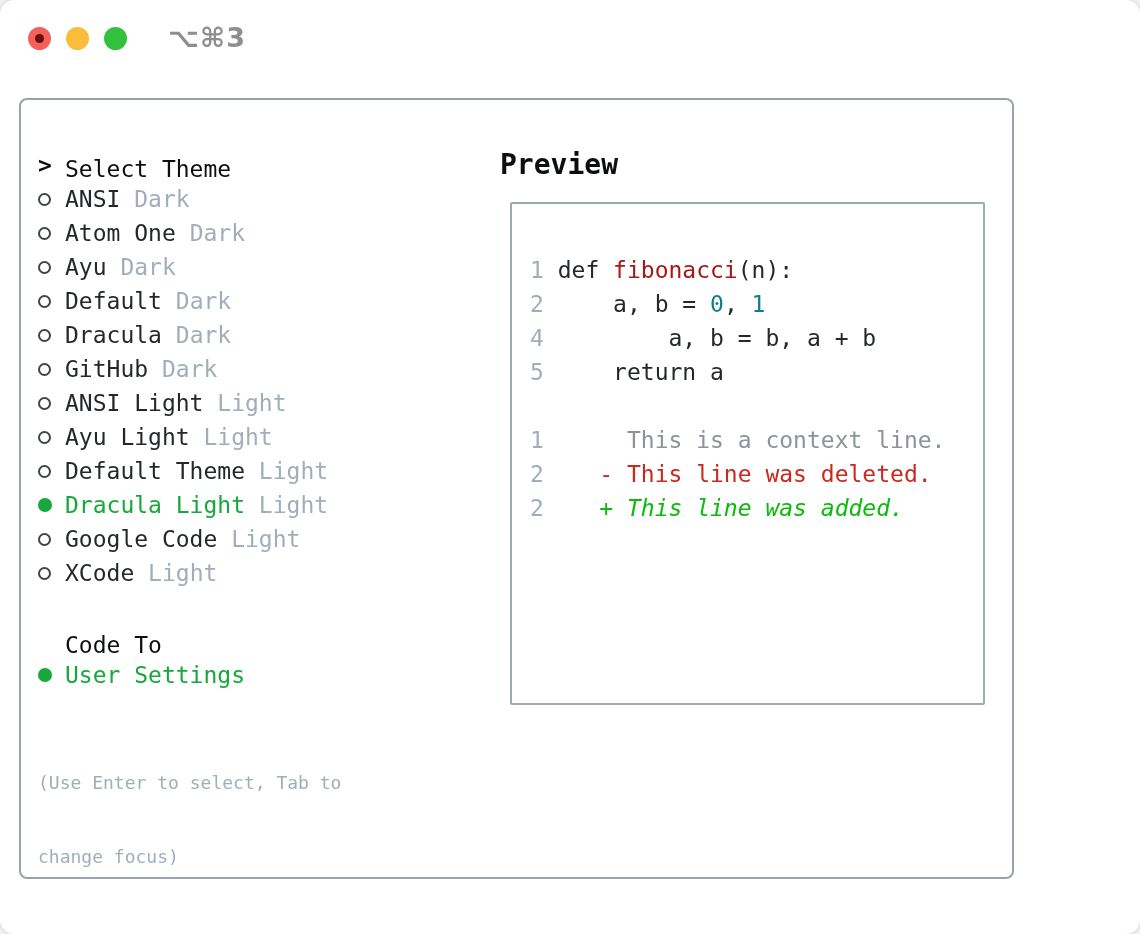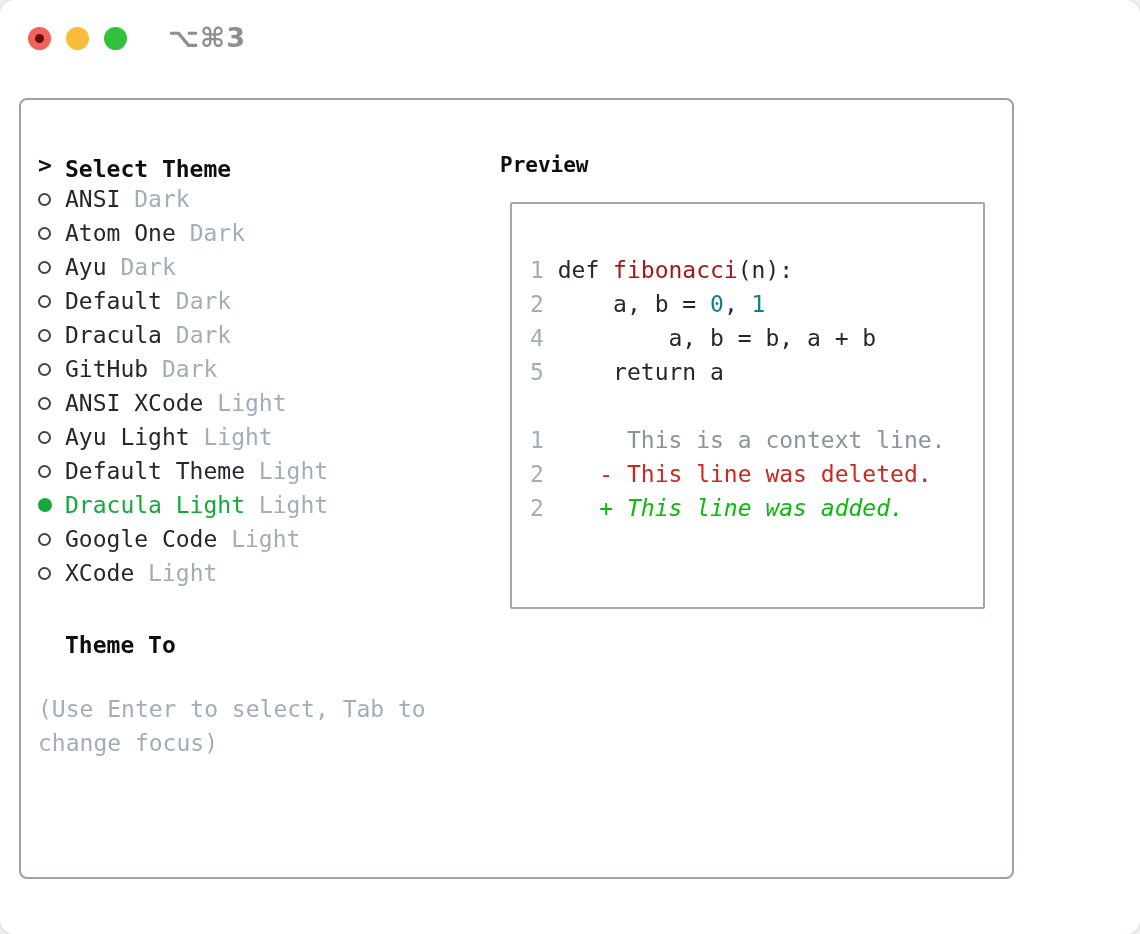--- a/index.html
+++ b/index.html
@@ -32,31 +32,31 @@
   }
   
   .panel{
     position:absolute;left:19px;top:98px;width:995px;height:781px;box-sizing:border-box;
     border:2px solid var(--panel-border);border-radius:8px;background:#fff;
   }
   .left-col{position:absolute;left:17px;top:48px;width:450px;}
   .row{height:34px;display:flex;align-items:center;font-size:23px;line-height:34px;white-space:pre;color:var(--text-dark);}
   .gutter{width:27px;flex:0 0 27px;display:flex;align-items:center;}
   .prompt{font-weight:bold;color:var(--header-black);font-size:23px;}
-  .h-label{font-weight:bold;color:var(--header-black);margin-top:8px;}
+  .h-label{font-weight:normal;color:var(--header-black);margin-top:8px;}
   .radio{width:13px;height:13px;border-radius:50%;border:2px solid #3f434a;box-sizing:border-box;}
   .radio.on{width:14px;height:14px;border:none;background:var(--green-select);}
   .item-name{color:var(--text-dark);text-align:center;}
   .item-name.sel{color:var(--green-select);}
   .variant{color:var(--muted);margin-left:1ch;}
-  .help-row{height:34px;font-size:23px;line-height:34px;color:var(--muted);white-space:pre;}
+  .help-row{height:34px;font-size:18px;line-height:34px;color:var(--muted);white-space:pre;margin-top:40px;}
   
-  .preview-title{position:absolute;left:479px;top:48px;height:34px;line-height:34px;font-size:21px;font-weight:bold;color:var(--header-black);}
+  .preview-title{position:absolute;left:479px;top:48px;height:34px;line-height:34px;font-size:28px;font-weight:bold;color:var(--header-black);}
   .preview-box{
-    position:absolute;left:489px;top:102px;width:475px;height:407px;box-sizing:border-box;
+    position:absolute;left:489px;top:102px;width:475px;height:503px;box-sizing:border-box;
     border:2px solid var(--preview-border);border-radius:2px;background:#fff;
   }
   .code{position:absolute;left:18px;top:49px;}
   .code-line{height:34px;line-height:34px;font-size:23px;white-space:pre;}
   .seg-num{color:var(--muted);}
   .seg-code{color:var(--text-dark);}
   .seg-fn{color:var(--red-fn);}
   .seg-lit{color:var(--teal-lit);}
   .seg-builtin{color:var(--blue-builtin);}
   .seg-ctx{color:var(--ctx);}
@@ -85,36 +85,37 @@
         <span class="h-label">Select Theme</span>
       </div>
 
       <div id="theme-items">
           <div class="row"><span class="gutter"><span class="radio"></span></span><span class="item-name">ANSI</span><span class="variant">Dark</span></div>
           <div class="row"><span class="gutter"><span class="radio"></span></span><span class="item-name">Atom One</span><span class="variant">Dark</span></div>
           <div class="row"><span class="gutter"><span class="radio"></span></span><span class="item-name">Ayu</span><span class="variant">Dark</span></div>
           <div class="row"><span class="gutter"><span class="radio"></span></span><span class="item-name">Default</span><span class="variant">Dark</span></div>
           <div class="row"><span class="gutter"><span class="radio"></span></span><span class="item-name">Dracula</span><span class="variant">Dark</span></div>
           <div class="row"><span class="gutter"><span class="radio"></span></span><span class="item-name">GitHub</span><span class="variant">Dark</span></div>
-          <div class="row"><span class="gutter"><span class="radio"></span></span><span class="item-name">ANSI XCode</span><span class="variant">Light</span></div>
+          <div class="row"><span class="gutter"><span class="radio"></span></span><span class="item-name">ANSI Light</span><span class="variant">Light</span></div>
           <div class="row"><span class="gutter"><span class="radio"></span></span><span class="item-name">Ayu Light</span><span class="variant">Light</span></div>
           <div class="row"><span class="gutter"><span class="radio"></span></span><span class="item-name">Default Theme</span><span class="variant">Light</span></div>
           <div class="row"><span class="gutter"><span class="radio on"></span></span><span class="item-name sel">Dracula Light</span><span class="variant">Light</span></div>
           <div class="row"><span class="gutter"><span class="radio"></span></span><span class="item-name">Google Code</span><span class="variant">Light</span></div>
           <div class="row"><span class="gutter"><span class="radio"></span></span><span class="item-name">XCode</span><span class="variant">Light</span></div>
         </div>
 
       <div class="row"></div>
 
       <div class="row">
         <span class="gutter"></span>
-        <span class="h-label">Theme To</span>
+        <span class="h-label">Code To</span>
       </div>
 
       <div id="apply-items">
+          <div class="row"><span class="gutter"><span class="radio on"></span></span><span class="item-name sel">User Settings</span></div>
         </div>
 
       <div class="row"></div>
 
       <div class="help-row">(Use Enter to select, Tab to</div>
       <div class="help-row">change focus)</div>
     </div>
 
     <div class="preview-title">Preview</div>
 

